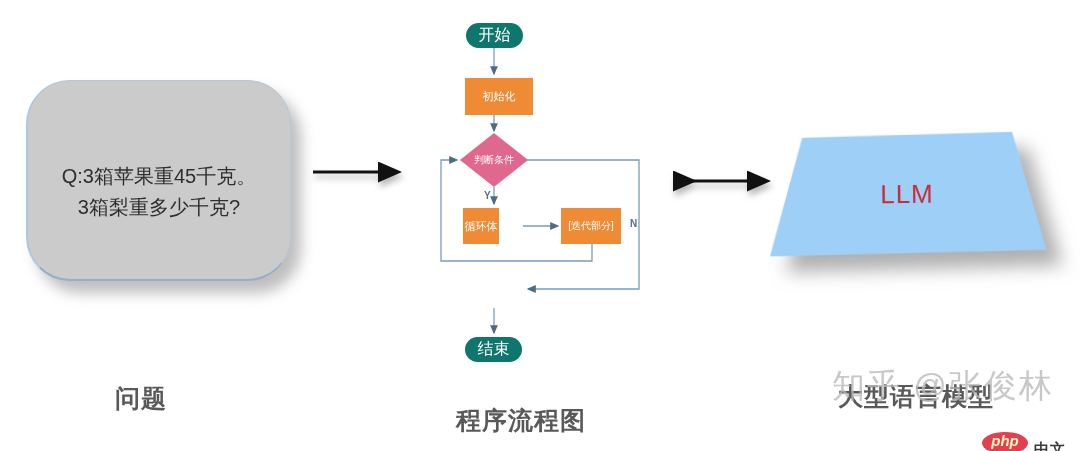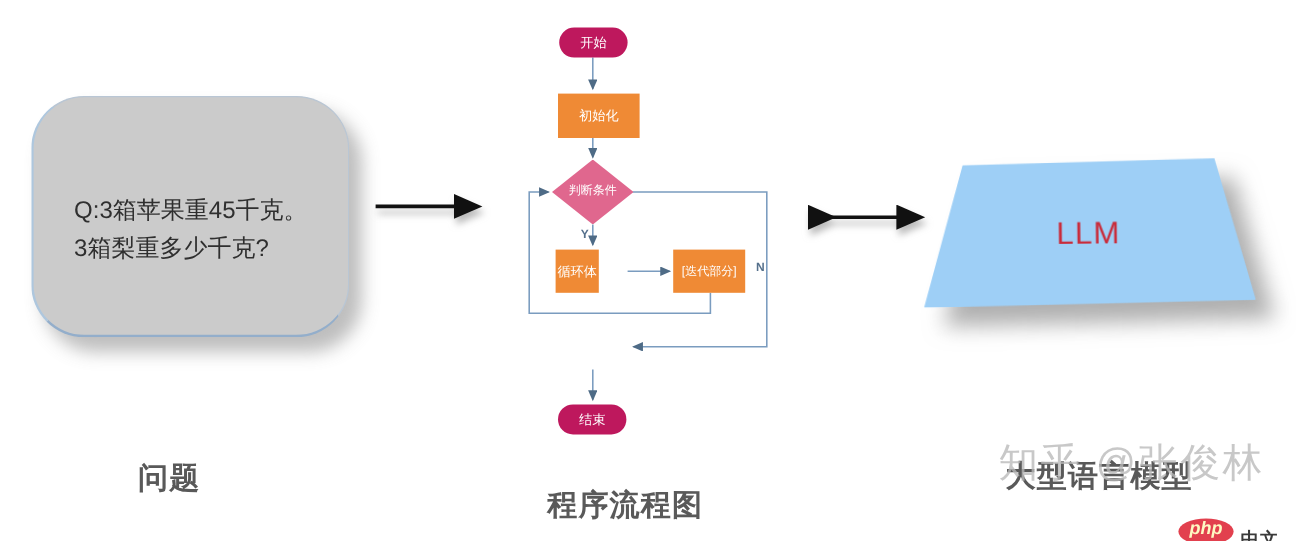--- a/index.html
+++ b/index.html
@@ -10,28 +10,28 @@
   
   .problem-box{
     position:absolute;left:26px;top:80px;width:262px;height:198px;
     background:#cbcbcb;border-radius:44px;
     border:1px solid #b9c6d4;
     border-bottom:2px solid #93aecb;border-left:2px solid #aec7de;
     box-shadow:10px 12px 14px rgba(110,110,110,0.45);
     display:flex;align-items:center;justify-content:center;
   }
   .problem-text{
-    text-align:left;color:#2f2f2f;font-size:20px;line-height:31px;font-weight:500;
+    text-align:center;color:#2f2f2f;font-size:20px;line-height:31px;font-weight:500;
     white-space:nowrap;
     margin-top:24px;
   }
   
   .fc-node{position:absolute;display:flex;align-items:center;justify-content:center;
     color:#ffffff;text-align:center;}
-  .pill{background:#be185d;border-radius:13px;font-size:11px;}
+  .pill{background:#0f766e;border-radius:13px;font-size:16px;}
   .rect{background:#ef8a35;font-size:11px;}
   .diamond{
     background:#e0678e;font-size:10px;line-height:12px;
     clip-path:polygon(50% 0,100% 50%,50% 100%,0 50%);
   }
   .lbl{position:absolute;font-size:10px;color:#55708c;font-weight:bold;}
   
   .caption{
     position:absolute;color:#595959;font-size:25px;font-weight:600;letter-spacing:1px;
     white-space:nowrap;

